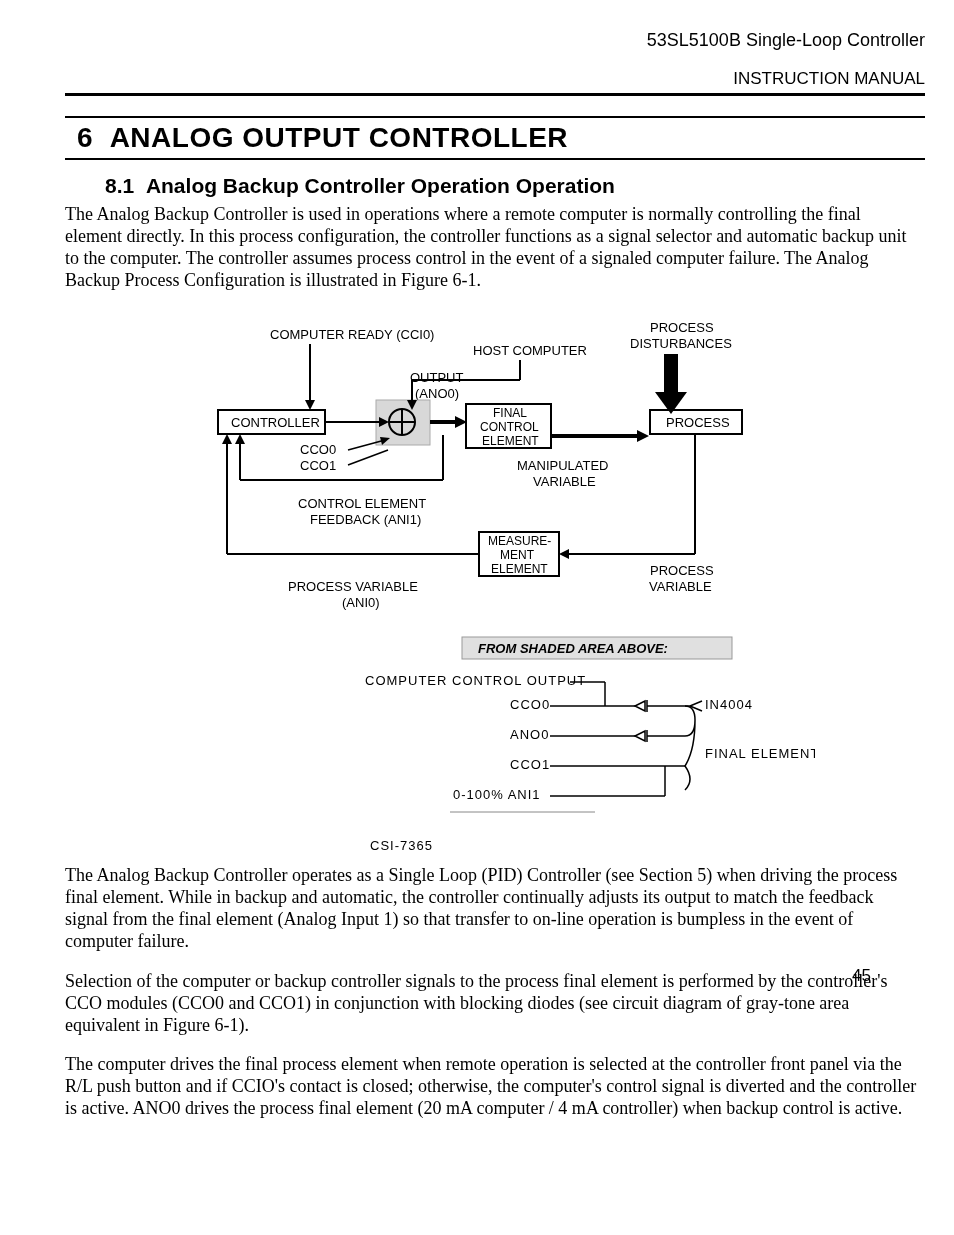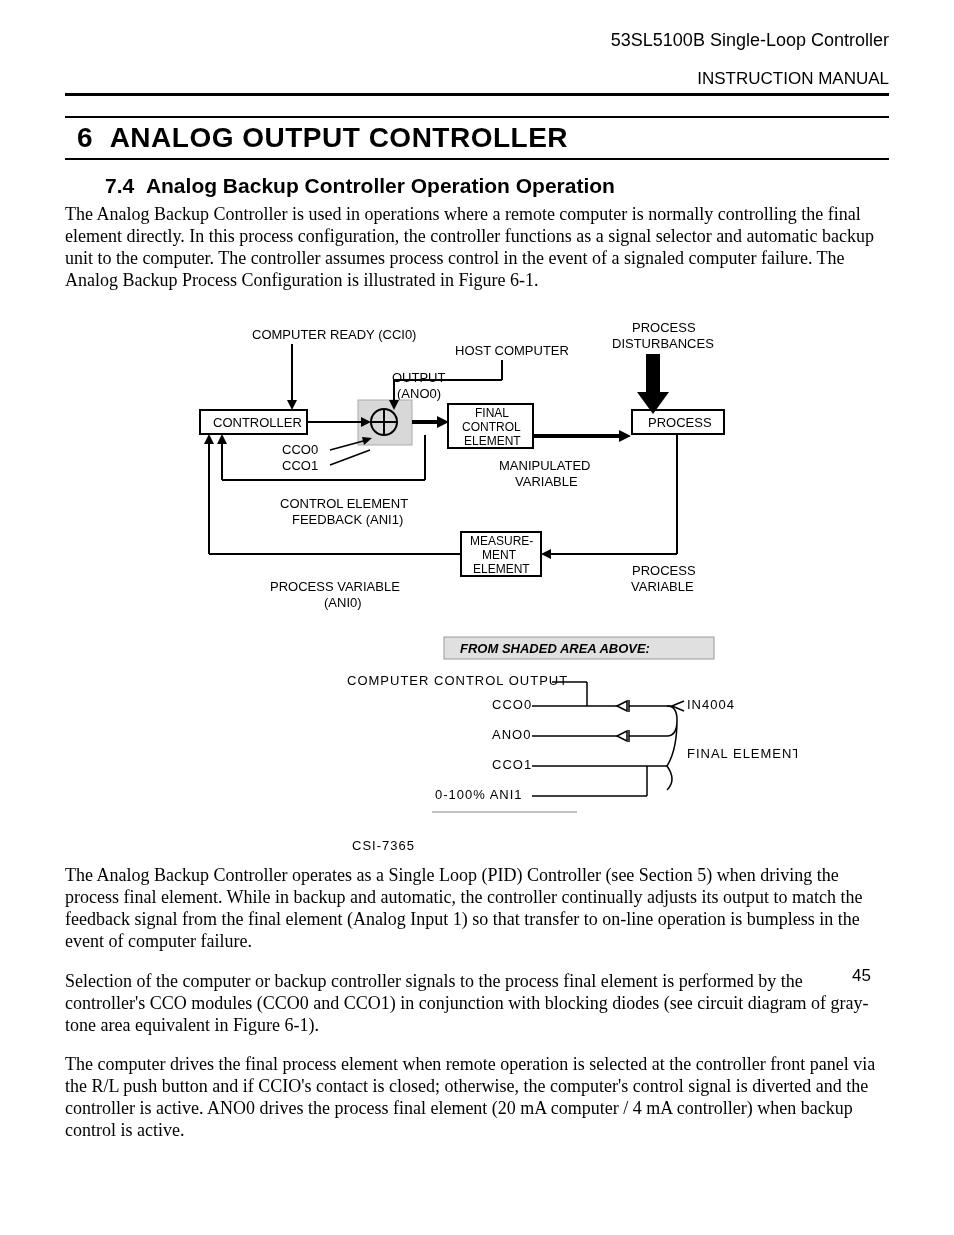--- a/index.html
+++ b/index.html
@@ -10,21 +10,21 @@
     padding: 0;
     background: #fff;
     font-family: Arial, Helvetica, sans-serif;
     color: #000;
   }
   .page {
     position: relative;
     width: 954px;
     height: 1014px;
     box-sizing: border-box;
-    padding: 30px 65px 0 65px;
+    padding: 30px 29px 0 65px;
   }
   .doc-id {
     text-align: right;
     font-size: 18px;
     margin-top: 0;
     margin-bottom: 18px;
   }
   .manual {
     text-align: right;
     font-weight: normal;
@@ -85,21 +85,21 @@
 <div class="page">
 
   <div class="doc-id">53SL5100B Single-Loop Controller</div>
   <div class="manual">INSTRUCTION MANUAL</div>
 
   <div class="chapter">
     <span>6</span>&nbsp;&nbsp;<span>ANALOG OUTPUT CONTROLLER</span>
   </div>
 
   <div class="section">
-    <span>7.4</span>&nbsp;&nbsp;<span>Analog Backup Controller Operation Operation</span>
+    <span>8.1</span>&nbsp;&nbsp;<span>Analog Backup Controller Operation Operation</span>
   </div>
 
   <p class="para">The Analog Backup Controller is used in operations where a remote computer is normally controlling the final element directly. In this process configuration, the controller functions as a signal selector and automatic backup unit to the computer. The controller assumes process control in the event of a signaled computer failure. The Analog Backup Process Configuration is illustrated in Figure 6-1.</p>
 
   <div class="figarea">
     <svg viewBox="0 0 640 545" width="640" height="545">
 
       <text x="95" y="29" font-size="13">COMPUTER READY (CCI0)</text>
       <text x="298" y="45" font-size="13">HOST COMPUTER</text>
       <text x="475" y="22" font-size="13">PROCESS</text>

